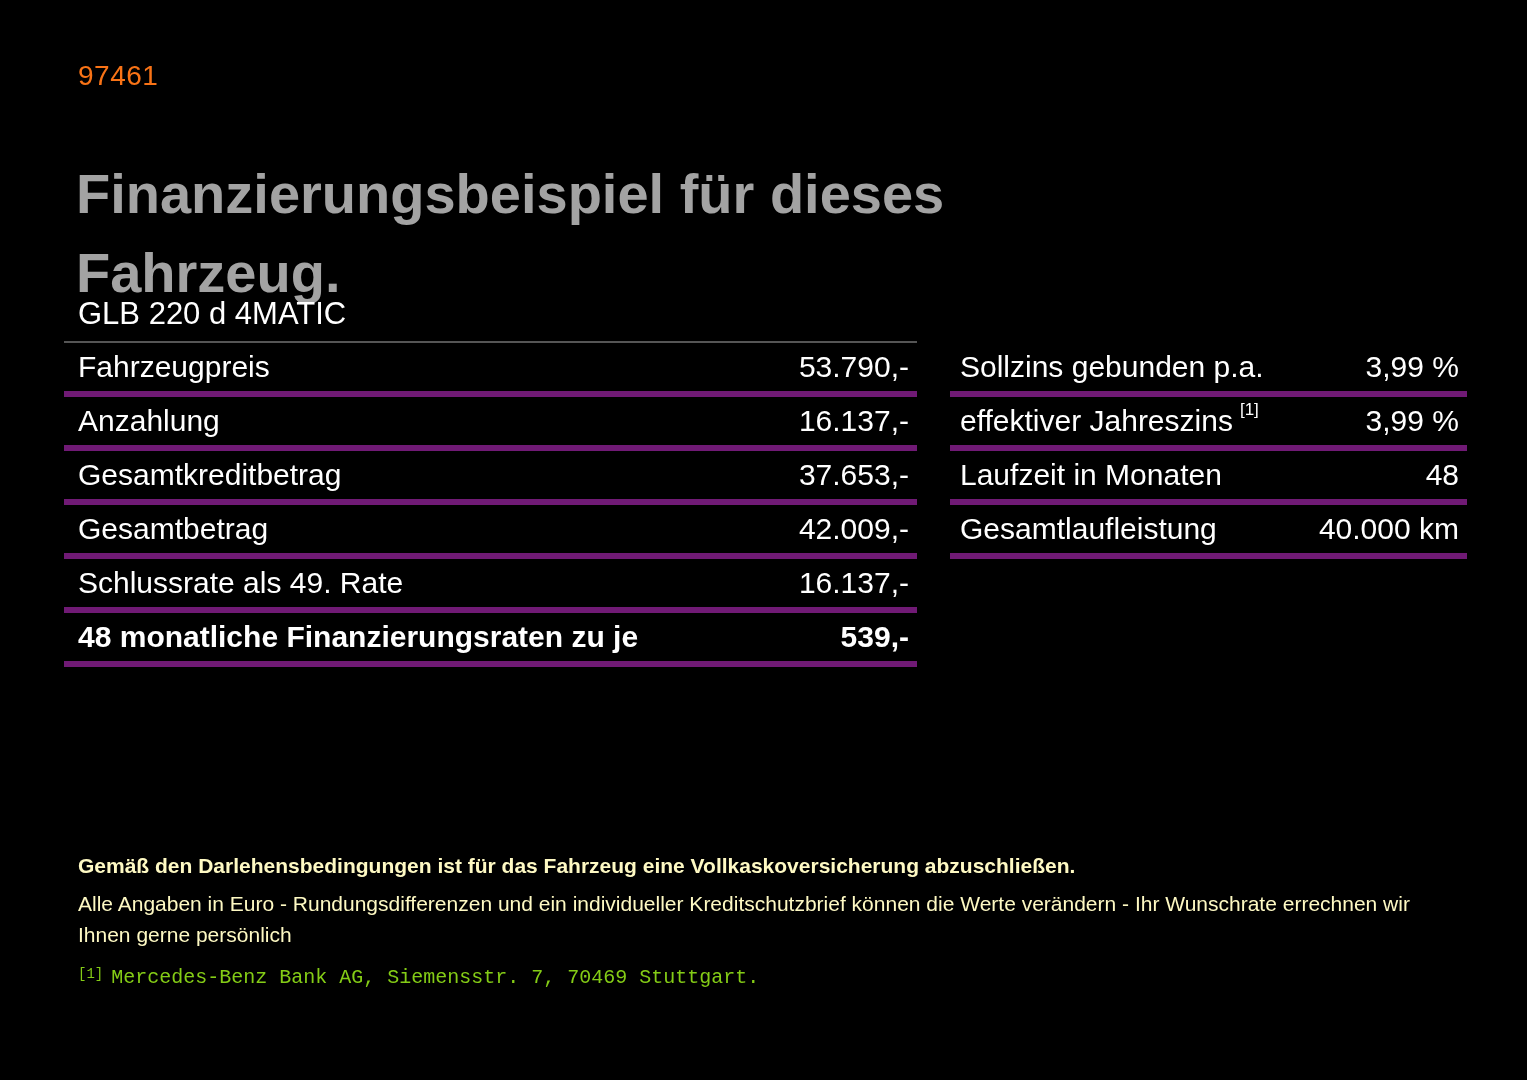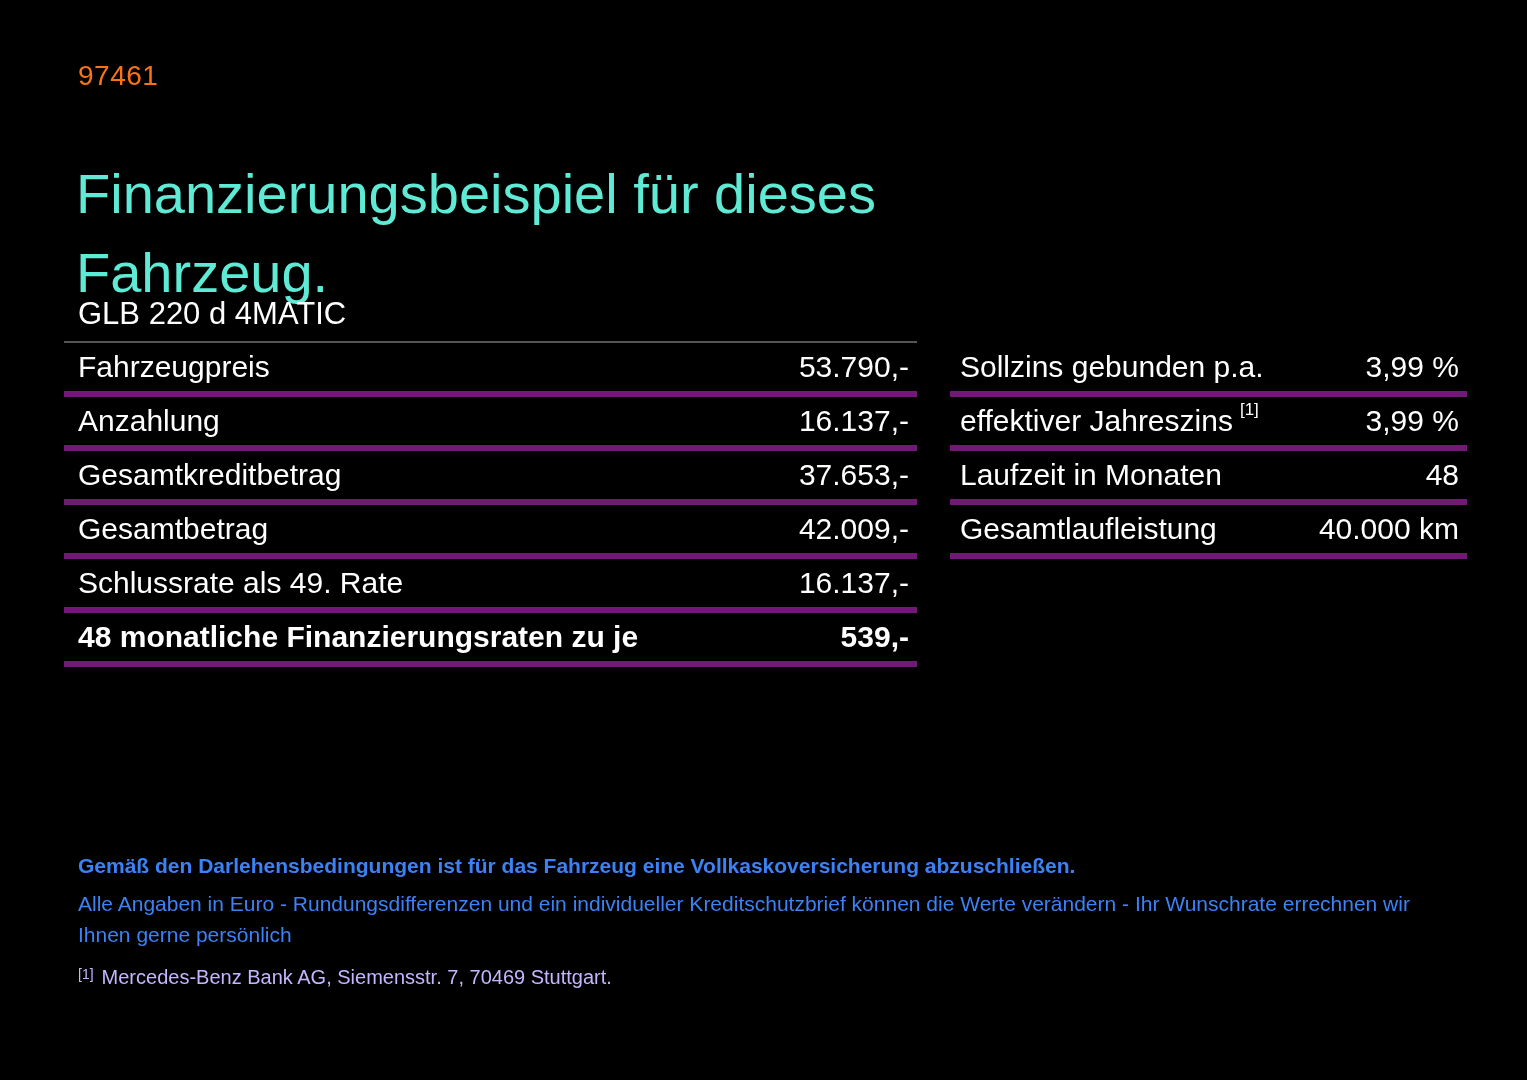--- a/index.html
+++ b/index.html
@@ -24,22 +24,22 @@
     color: #f97316;
     letter-spacing: 0.5px;
   }
   #page-title {
     position: absolute;
     left: 76px;
     top: 116px;
     width: 1010px;
     font-size: 56px;
     line-height: 1.42;
-    font-weight: 400;
-    color: #5eead4;
+    font-weight: 700;
+    color: #a3a3a3;
   }
   #vehicle-model {
     position: absolute;
     left: 78px;
     top: 296px;
     font-size: 31px;
     color: #ffffff;
   }
   .fin-table {
     position: absolute;
@@ -88,27 +88,28 @@
     position: absolute;
     left: 78px;
     top: 851px;
     width: 1390px;
     color: #ffffff;
   }
   .footer-line {
     font-size: 21px;
     line-height: 1.45;
     margin-bottom: 8px;
-    color: #3b82f6;
+    color: #fef9c3;
   }
   .footer-line.bold { font-weight: 700; }
   #footnote {
     margin-top: 16px;
     font-size: 20px;
-    color: #c4b5fd;
+    color: #84cc16;
+    font-family: Liberation Mono, monospace;
   }
   #footnote .marker {
     font-size: 14px;
     position: relative;
     top: -5px;
     margin-right: 8px;
   }
 </style>
 </head>
 <body>

